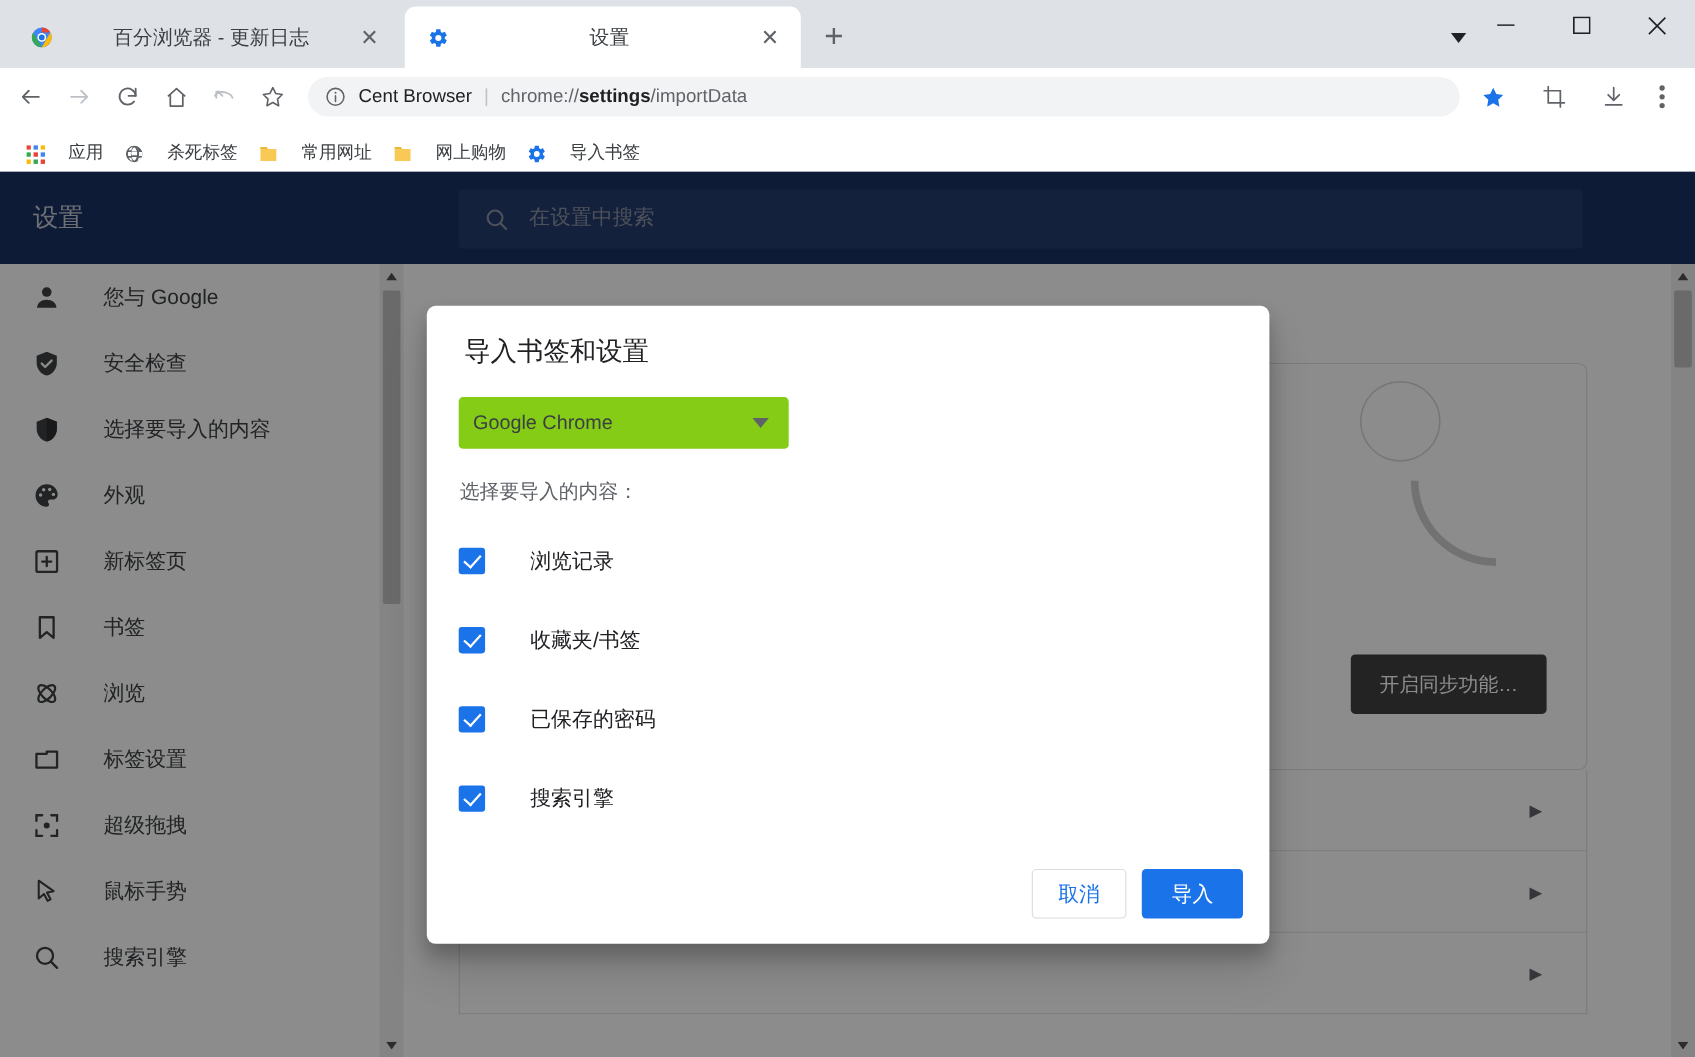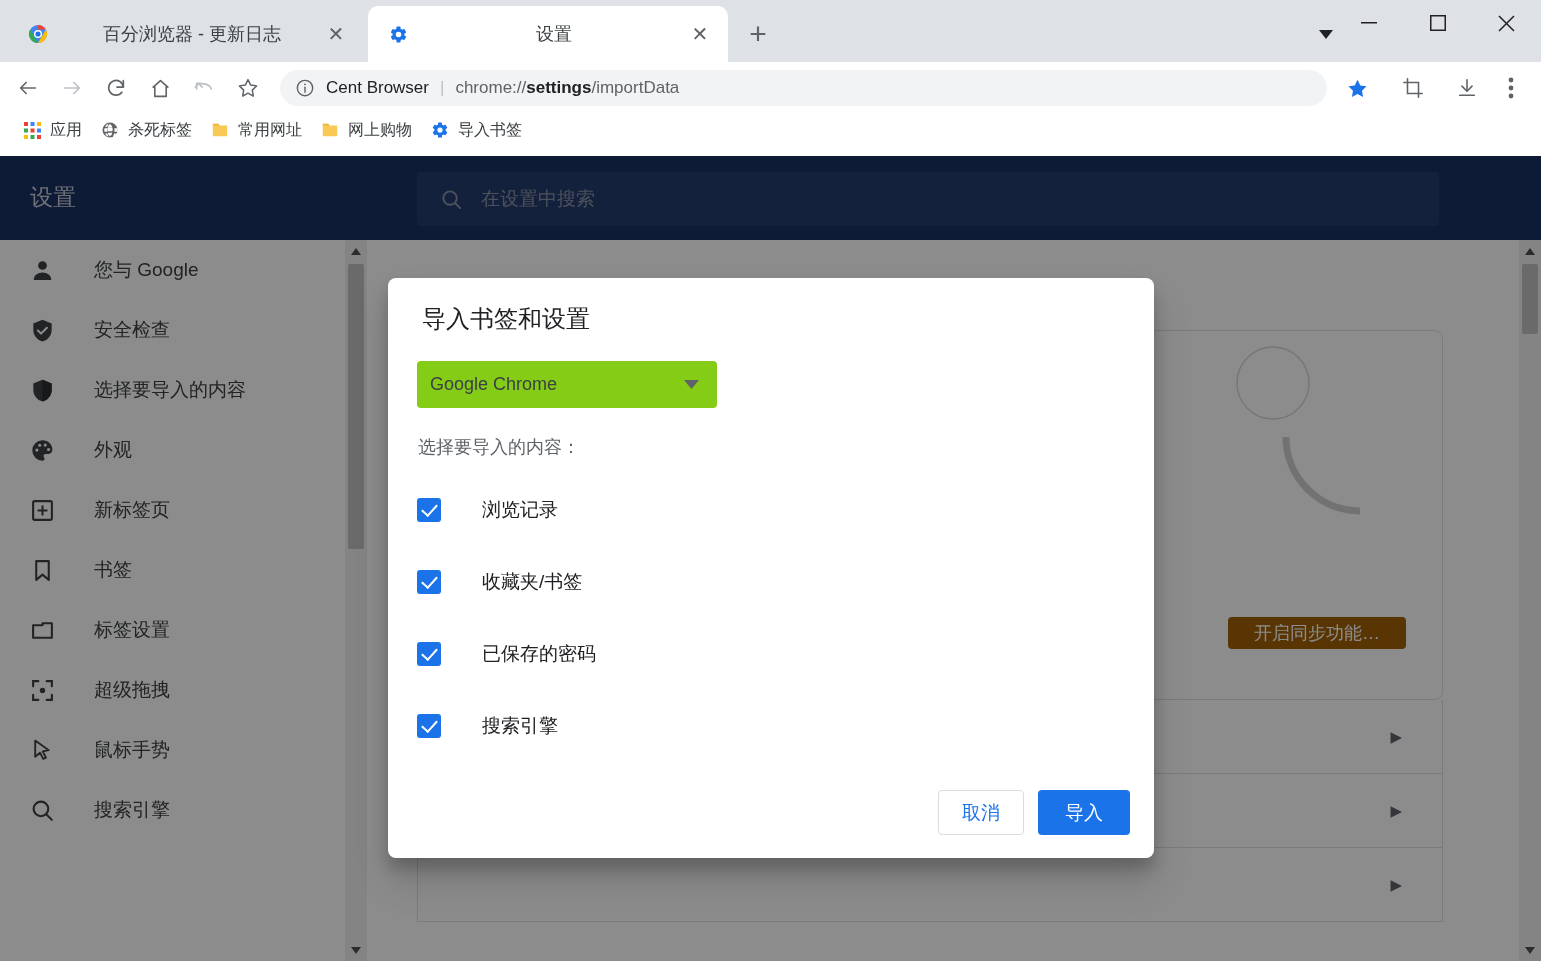--- a/index.html
+++ b/index.html
@@ -76,22 +76,22 @@
   .omni-sep { margin: 0 11px; color: #bdc1c6; font-size: 17px; }
   .omni-url { font-size: 17px; color: #5f6368; white-space: nowrap; }
   .omni-url b { color: #202124; font-weight: 700; }
 
   
   .bookmarkbar {
     position: absolute; top: 114px; left: 0; width: 1541px; height: 42px;
     background: #ffffff; display: flex; align-items: center; padding-left: 14px;
   }
   .bm-item {
-    display: flex; align-items: flex-start; height: 30px;
-    padding: 0 8px; border-radius: 4px; cursor: pointer; margin-right: 2px;
+    display: flex; align-items: flex-end; height: 30px;
+    padding: 0 8px; border-radius: 4px; cursor: pointer; margin-right: 2px; gap: 12px;
   }
   .bm-ico { width: 20px; height: 20px; flex: 0 0 20px; display:flex; align-items:center; justify-content:center; }
   .bm-label { margin-left: 8px; font-size: 16px; color: #3c4043; white-space: nowrap; }
 
   
   .page { position: absolute; top: 156px; left: 0; width: 1541px; height: 805px; background: #ffffff; overflow: hidden; }
   .settings-header {
     position: absolute; top: 0; left: 0; width: 1541px; height: 84px;
     background: #1a3263;
   }
@@ -132,22 +132,22 @@
     position: absolute; left: 50px; width: 1026px; background: #ffffff;
     border: 1px solid #e0e0e0; border-radius: 8px;
   }
   .card.sync { top: 90px; height: 370px; }
   .hero {
     position: absolute; left: 0; top: 0; width: 1026px; height: 230px;
     overflow: hidden;
   }
   .sync-btn {
     position: absolute; right: 36px; bottom: 50px;
-    background: #a16207; color: #ffffff; font-size: 18px;
-    padding: 4px 26px; border: none; border-radius: 4px; cursor: pointer;
+    background: #404040; color: #ffffff; font-size: 18px;
+    padding: 15px 26px; border: none; border-radius: 4px; cursor: pointer;
     font-family: Liberation Sans, sans-serif;
   }
   .row {
     position: absolute; left: 50px; width: 1026px; height: 74px;
     background: #ffffff; border: 1px solid #e0e0e0; border-top: none;
     display: flex; align-items: center; justify-content: flex-end;
     padding-right: 40px; cursor: pointer;
   }
   .row-arrow { color: #5f6368; font-size: 15px; }
 
@@ -455,20 +455,29 @@
           </span>
           <span class="side-label">新标签页</span>
         </div>
         <div class="side-item">
           <span class="side-ico">
             <svg width="25" height="25" viewBox="0 0 24 24" fill="none" stroke="#3c4043" stroke-width="2" stroke-linejoin="round">
                 <path d="M6 3h12v18l-6-5-6 5z"></path>
               </svg>
           </span>
           <span class="side-label">书签</span>
+        </div>
+        <div class="side-item">
+          <span class="side-ico">
+            <svg width="25" height="25" viewBox="0 0 24 24" fill="none" stroke="#3c4043" stroke-width="1.9">
+                <ellipse cx="12" cy="12" rx="4.4" ry="9.4" transform="rotate(45 12 12)"></ellipse>
+                <ellipse cx="12" cy="12" rx="4.4" ry="9.4" transform="rotate(-45 12 12)"></ellipse>
+              </svg>
+          </span>
+          <span class="side-label">浏览</span>
         </div>
         <div class="side-item">
           <span class="side-ico">
             <svg width="25" height="25" viewBox="0 0 24 24" fill="none" stroke="#3c4043" stroke-width="2" stroke-linejoin="round">
                 <path d="M3 7h9V5h9v14H3z"></path>
               </svg>
           </span>
           <span class="side-label">标签设置</span>
         </div>
         <div class="side-item">

